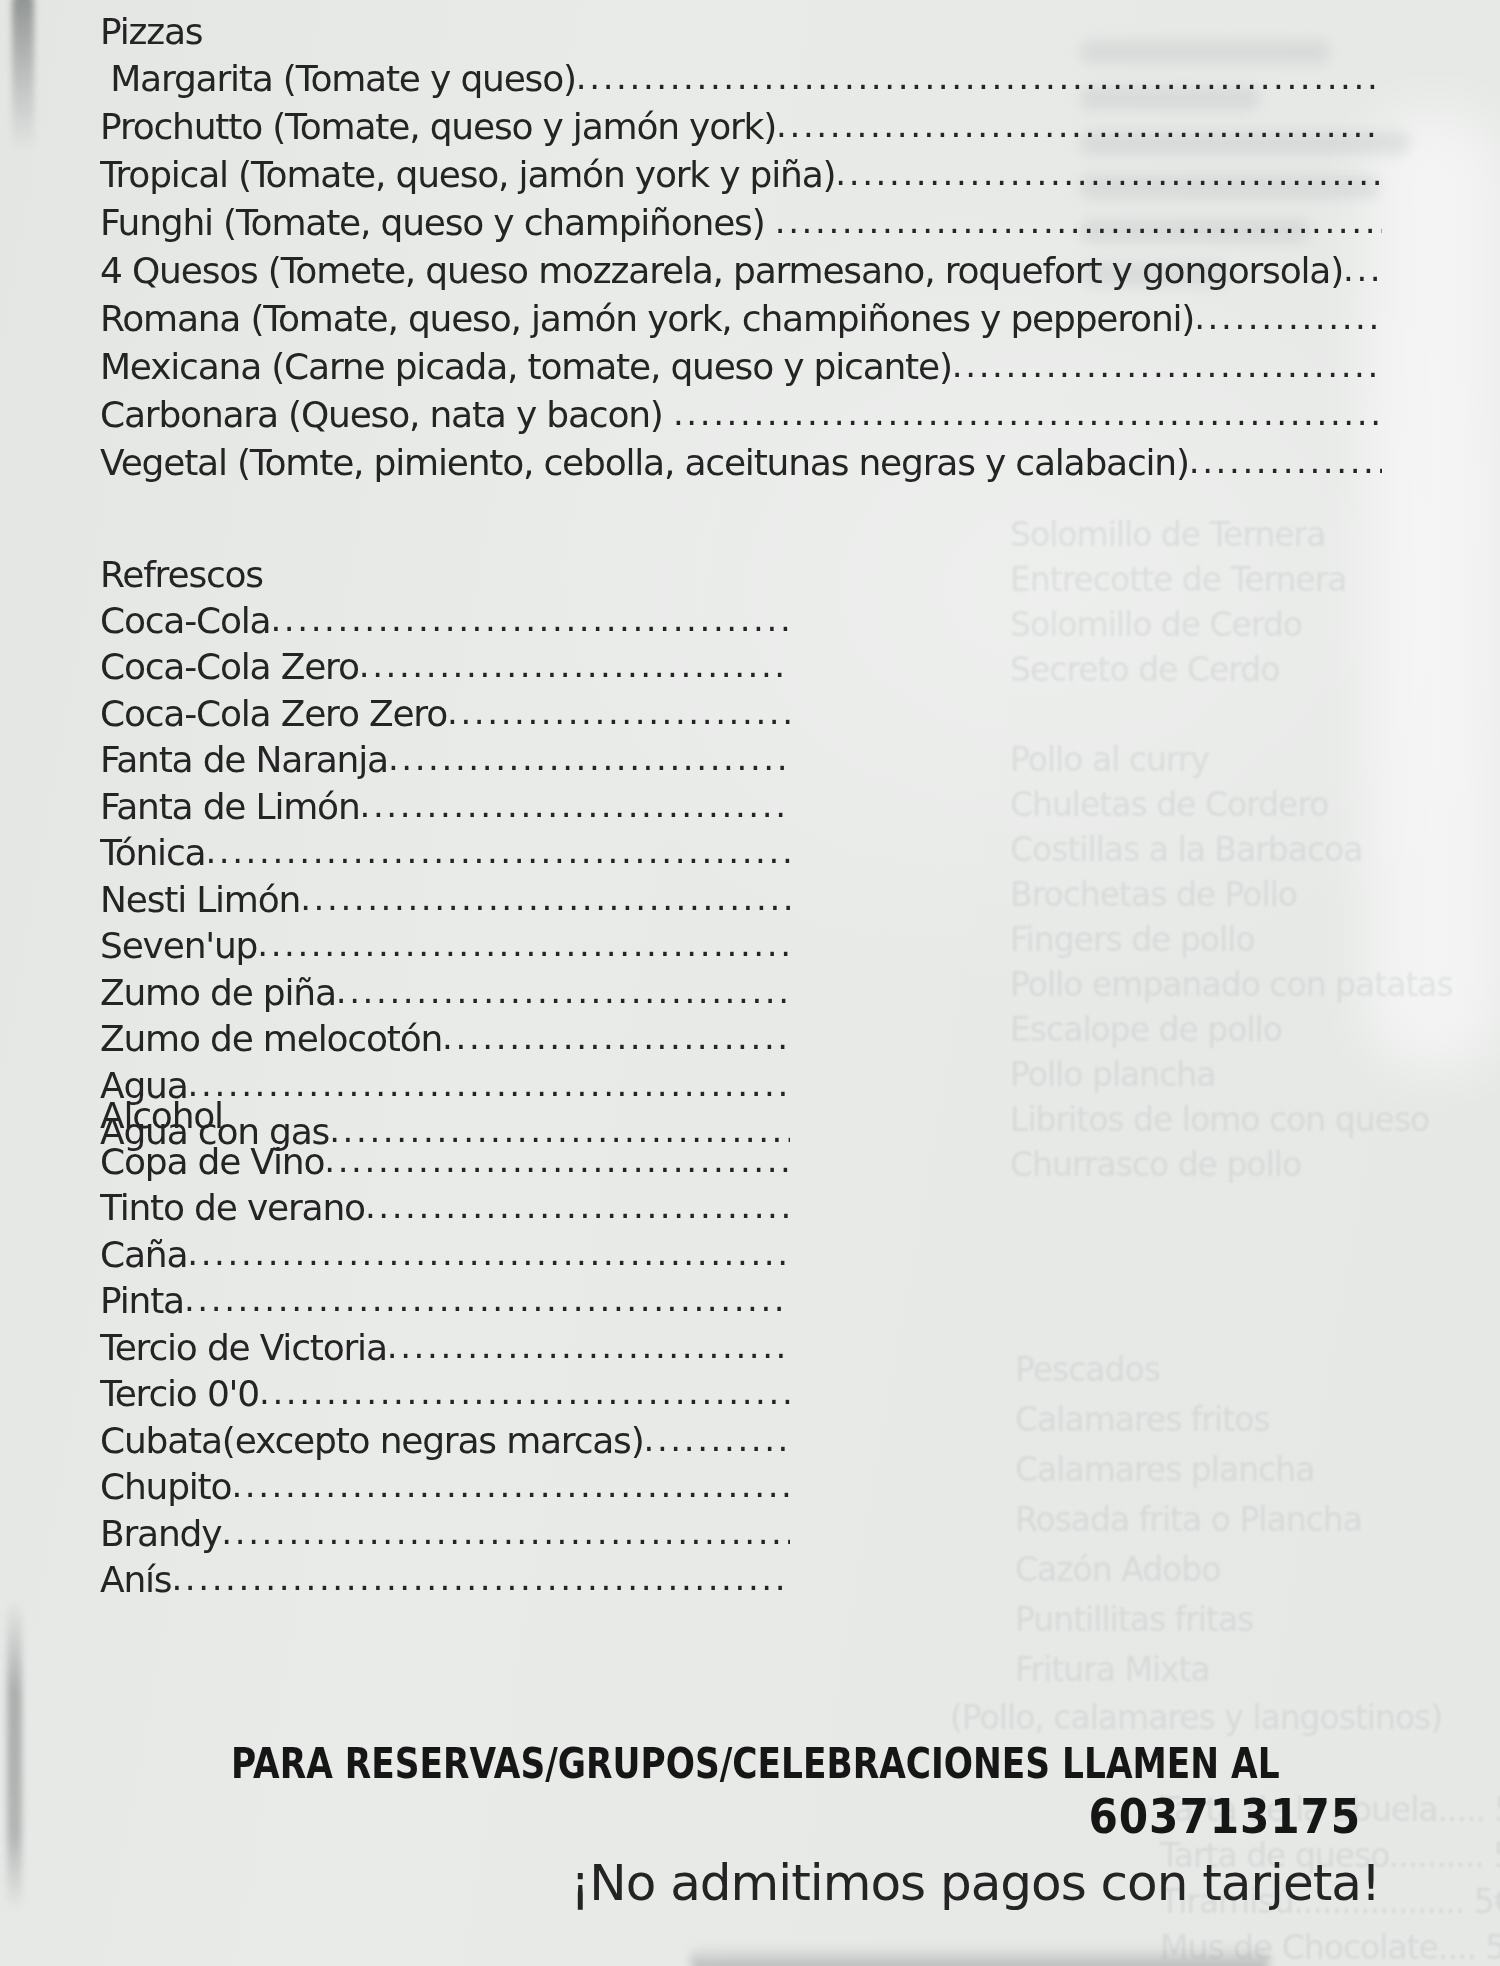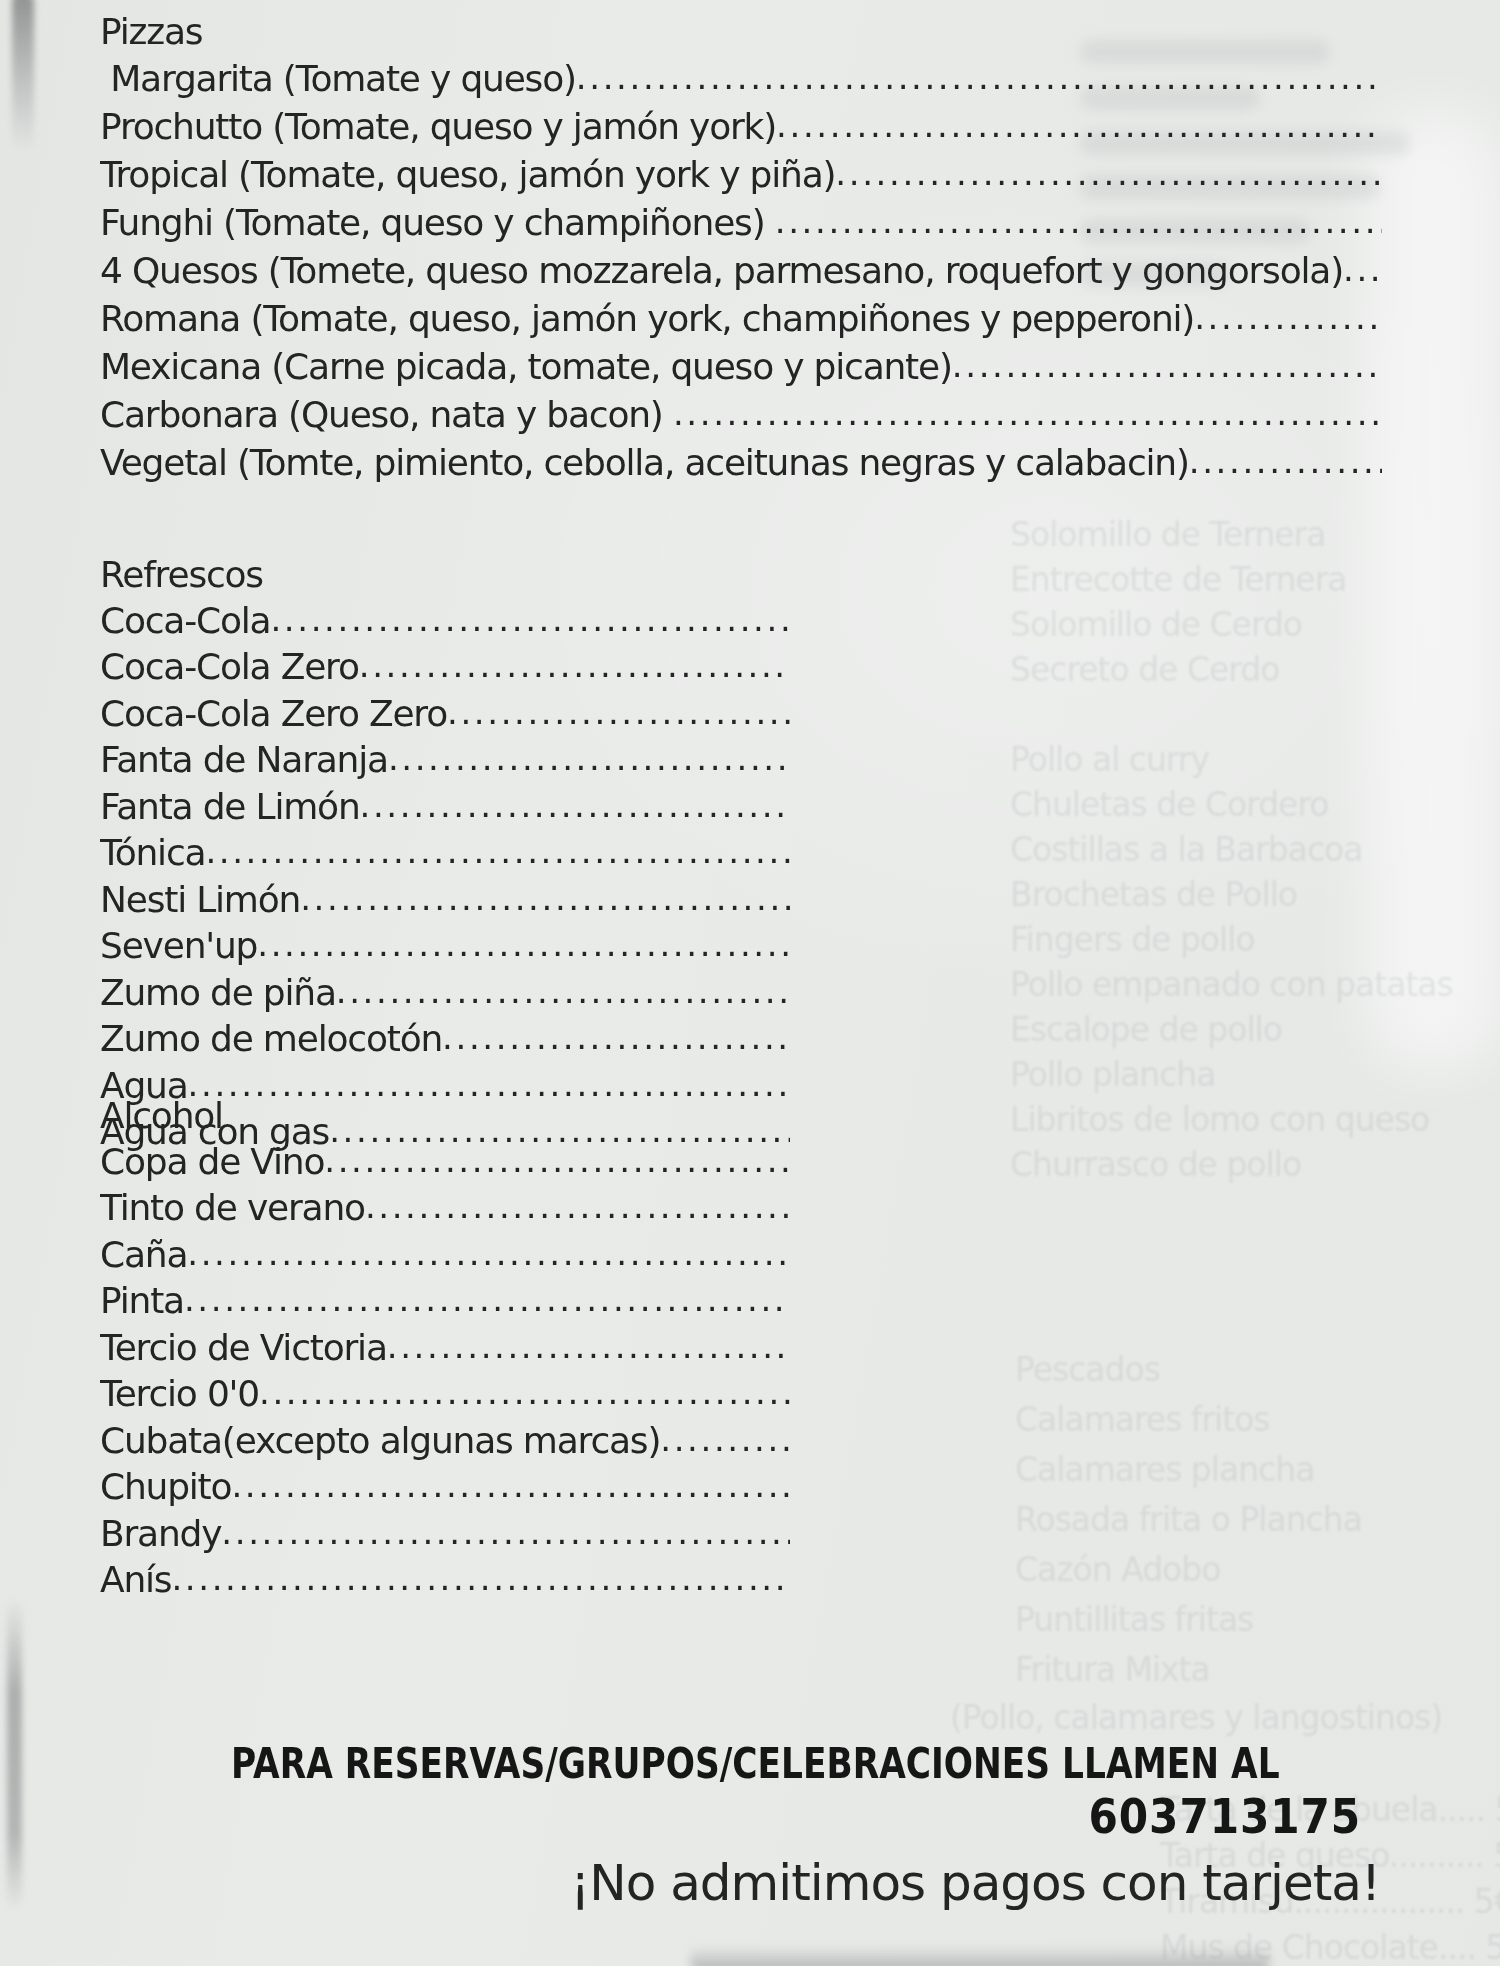--- a/index.html
+++ b/index.html
@@ -221,21 +221,21 @@
         </div>
         <div class="row">
           <span class="item-name">Tercio de Victoria</span>
           <span class="dots">............................................................................................................................................................................................................................</span>
         </div>
         <div class="row">
           <span class="item-name">Tercio 0'0</span>
           <span class="dots">............................................................................................................................................................................................................................</span>
         </div>
         <div class="row">
-          <span class="item-name">Cubata(excepto algunas marcas)</span>
+          <span class="item-name">Cubata(excepto negras marcas)</span>
           <span class="dots">............................................................................................................................................................................................................................</span>
         </div>
         <div class="row">
           <span class="item-name">Chupito</span>
           <span class="dots">............................................................................................................................................................................................................................</span>
         </div>
         <div class="row">
           <span class="item-name">Brandy</span>
           <span class="dots">............................................................................................................................................................................................................................</span>
         </div>

